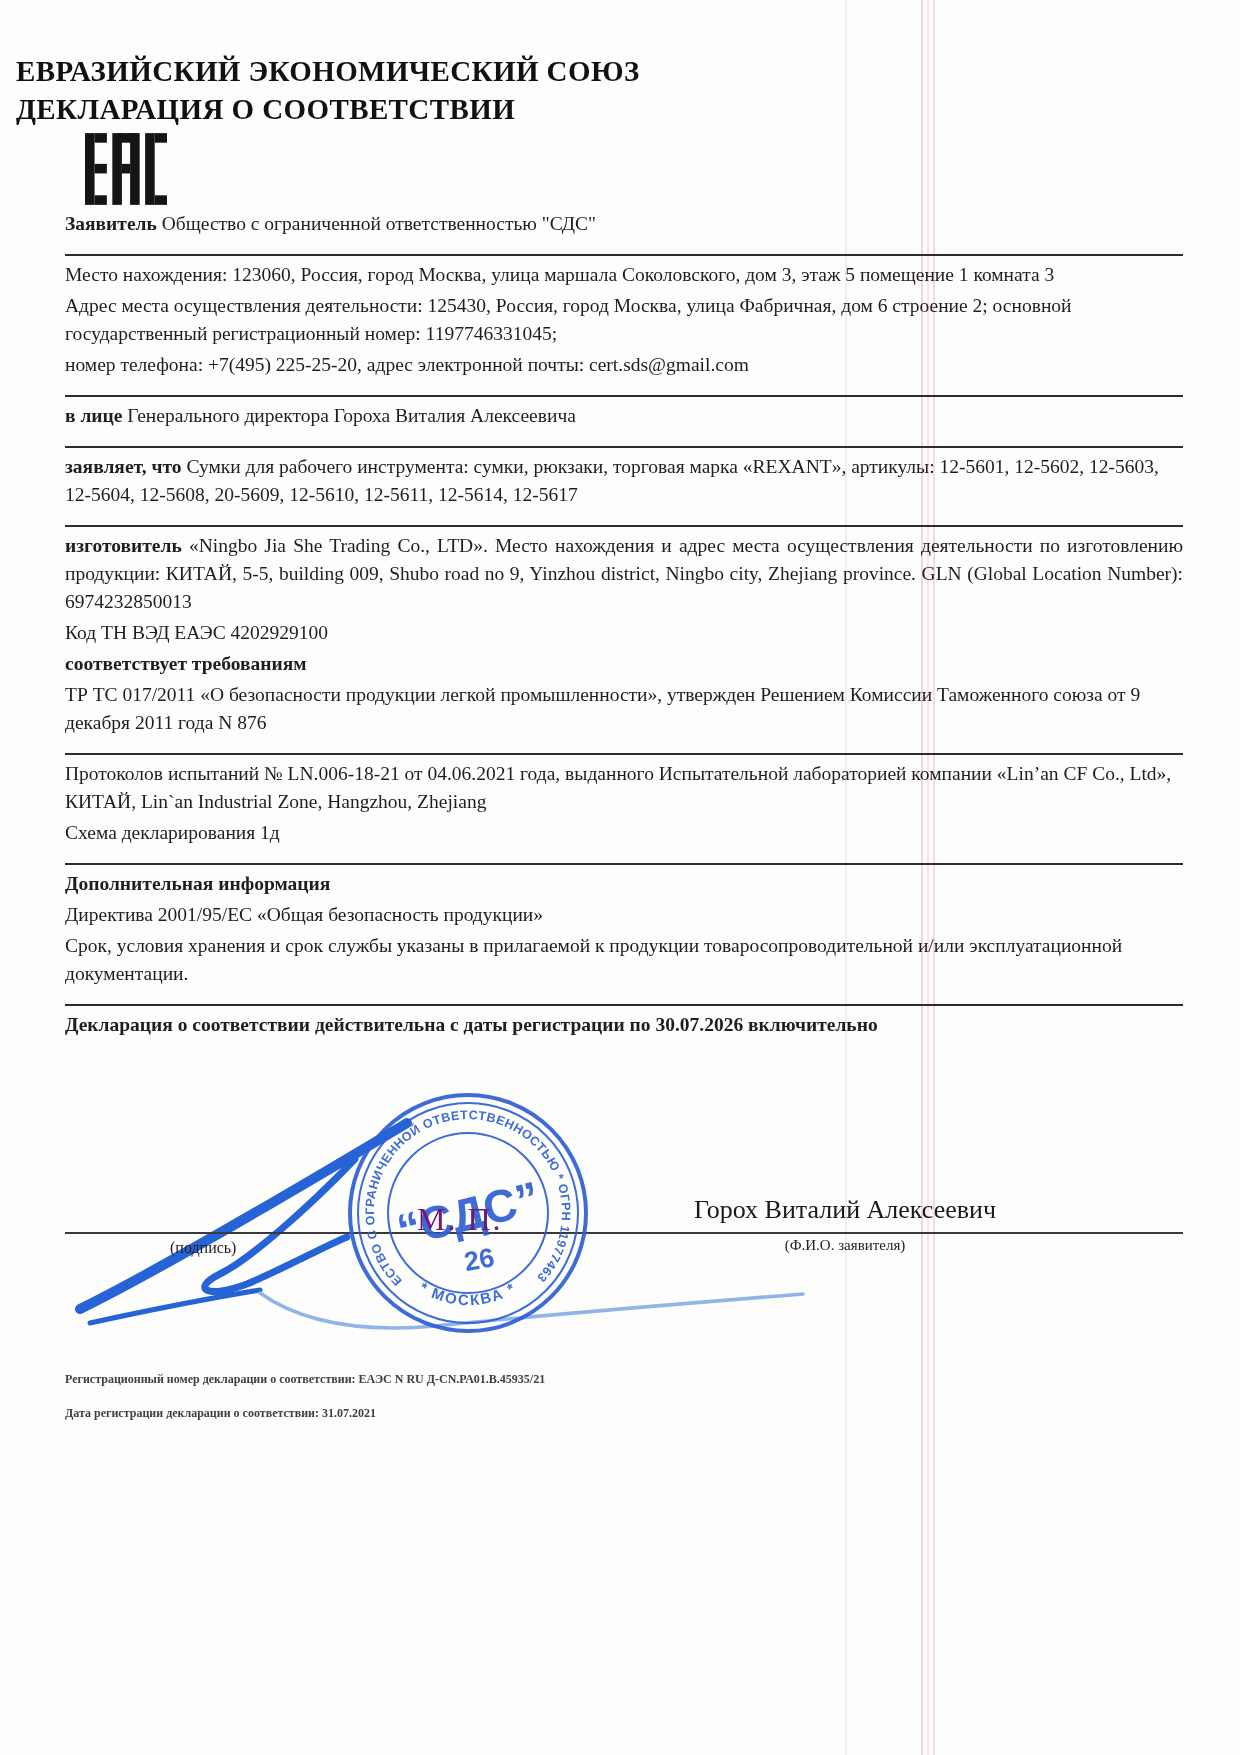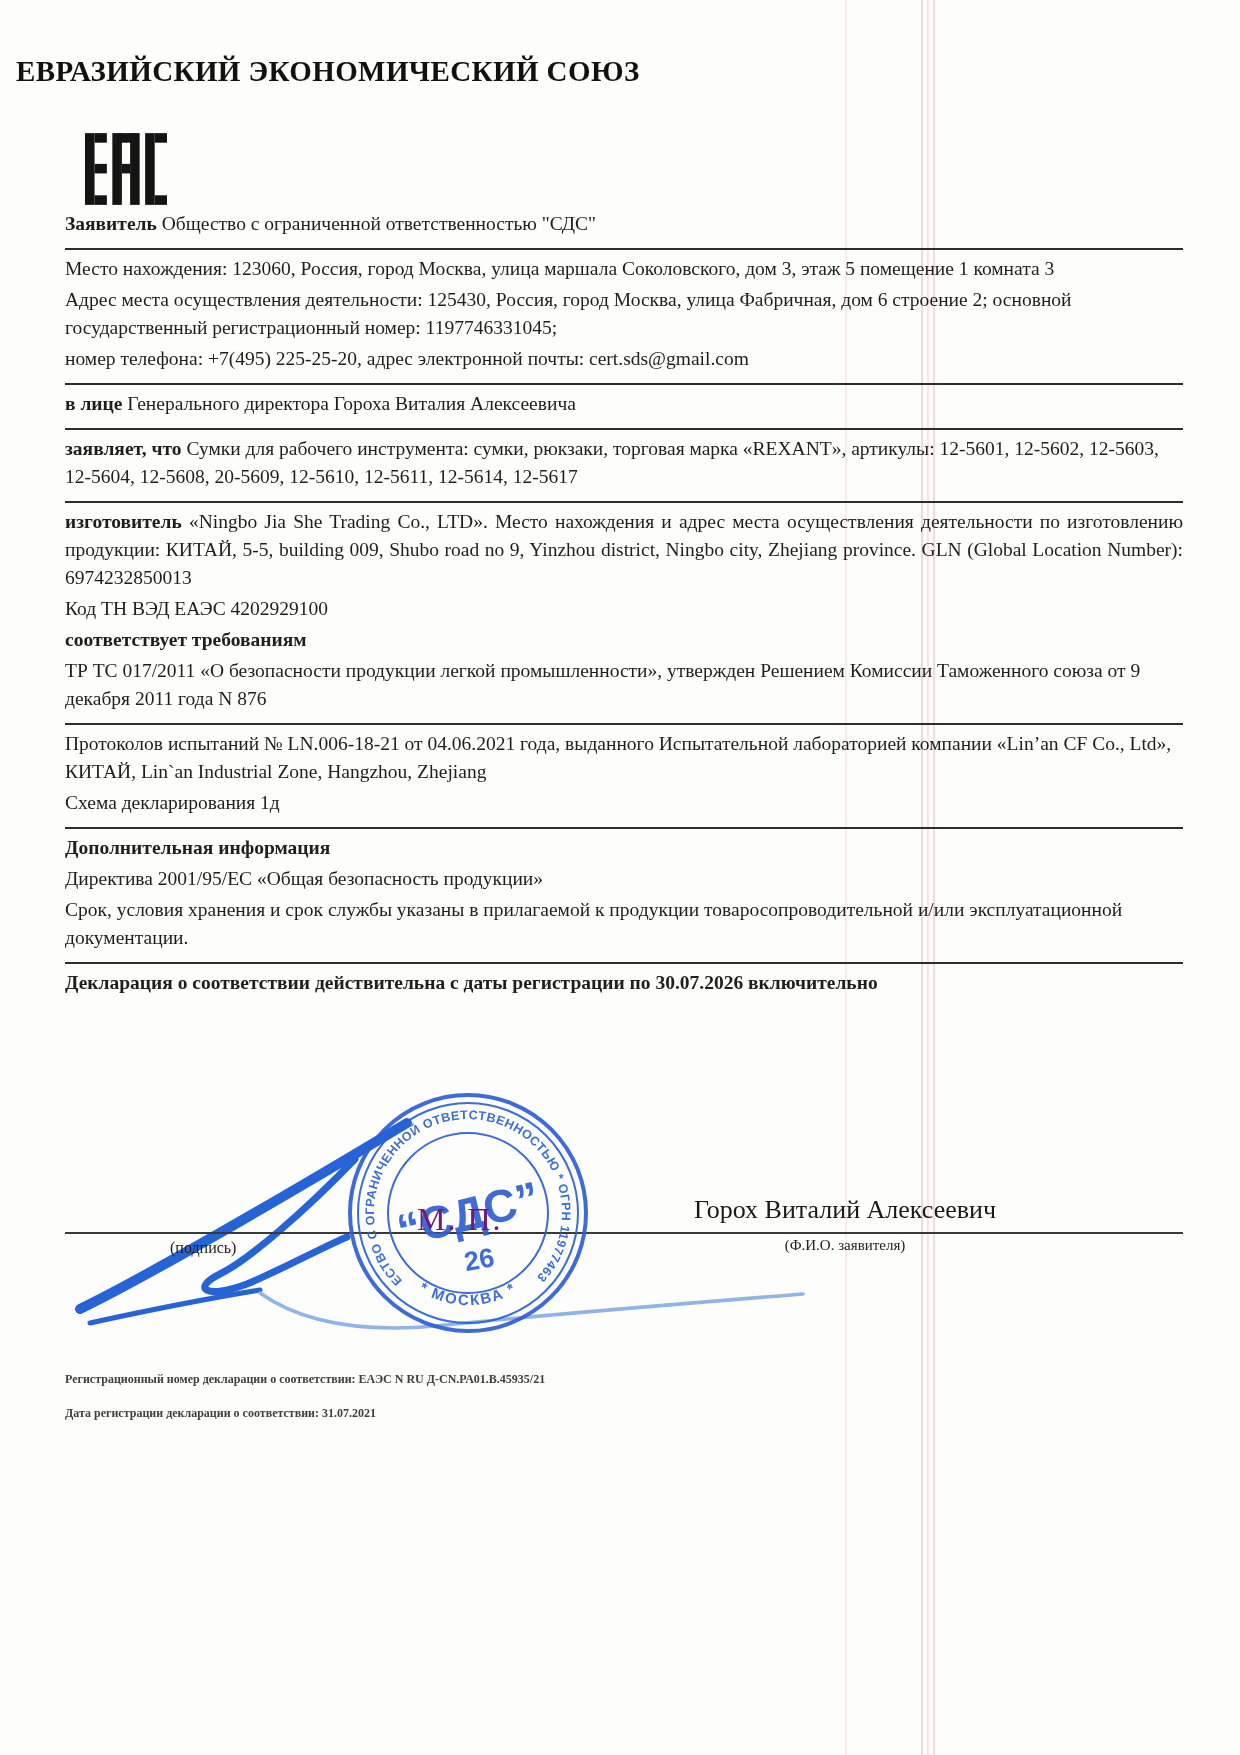--- a/index.html
+++ b/index.html
@@ -15,21 +15,21 @@
     font-weight:bold; font-size:29px; line-height:38px;
     letter-spacing:0.4px; color:#111;
   }
   .eac-logo { position:absolute; left:85px; top:126px; width:82px; height:86px; }
 
   .body-col {
     position:absolute; left:65px; top:210px; width:1118px;
     font-size:19.5px; line-height:28px;
   }
   .sec { margin:0 0 3px 0; }
-  .sec.rule { border-bottom:2px solid #2d2d2d; padding-bottom:10px; margin-bottom:5px; }
+  .sec.rule { border-bottom:2px solid #2d2d2d; padding-bottom:16px; margin-bottom:5px; }
   .sec b { font-weight:bold; }
   .just { text-align:justify; }
   .boldline { font-weight:bold; }
 
   .sign-area { position:absolute; left:65px; top:1085px; width:1118px; height:280px; }
   .sign-line { position:absolute; left:0; top:147px; width:1118px; border-top:2px solid #3a3a3a; }
   .sig-svg { position:absolute; left:-10px; top:12px; }
   .sig-caption { position:absolute; left:105px; top:154px; font-size:16px; color:#222; }
   .stamp-box { position:absolute; left:278px; top:3px; width:250px; height:250px; }
   .mp-label { position:absolute; left:352px; top:116px; font-size:32px; color:#701a75; letter-spacing:2px; }
@@ -46,20 +46,21 @@
 
 <div class="page">
 
   <div class="artifact" style="left:845px; background:#eab6c6; opacity:.28; width:2px;"></div>
   <div class="artifact" style="left:921px; background:#eab6c6; opacity:.55; width:2px;"></div>
   <div class="artifact" style="left:927px; background:#eab6c6; opacity:.35; width:2px;"></div>
   <div class="artifact" style="left:933px; background:#eab6c6; opacity:.5; width:2px;"></div>
 
   <div class="header">
     <div>ЕВРАЗИЙСКИЙ ЭКОНОМИЧЕСКИЙ СОЮЗ</div>
+    <div>ДЕКЛАРАЦИЯ О СООТВЕТСТВИИ</div>
   </div>
 
   <div class="eac-logo">
     <svg width="82" height="86" viewBox="0 0 120 105" xmlns="http://www.w3.org/2000/svg">
       <g fill="#141414">
 
         <rect x="0" y="0" width="14" height="105"></rect>
         <rect x="14" y="0" width="18" height="14"></rect>
         <rect x="14" y="45" width="18" height="14"></rect>
         <rect x="14" y="91" width="18" height="14"></rect>

